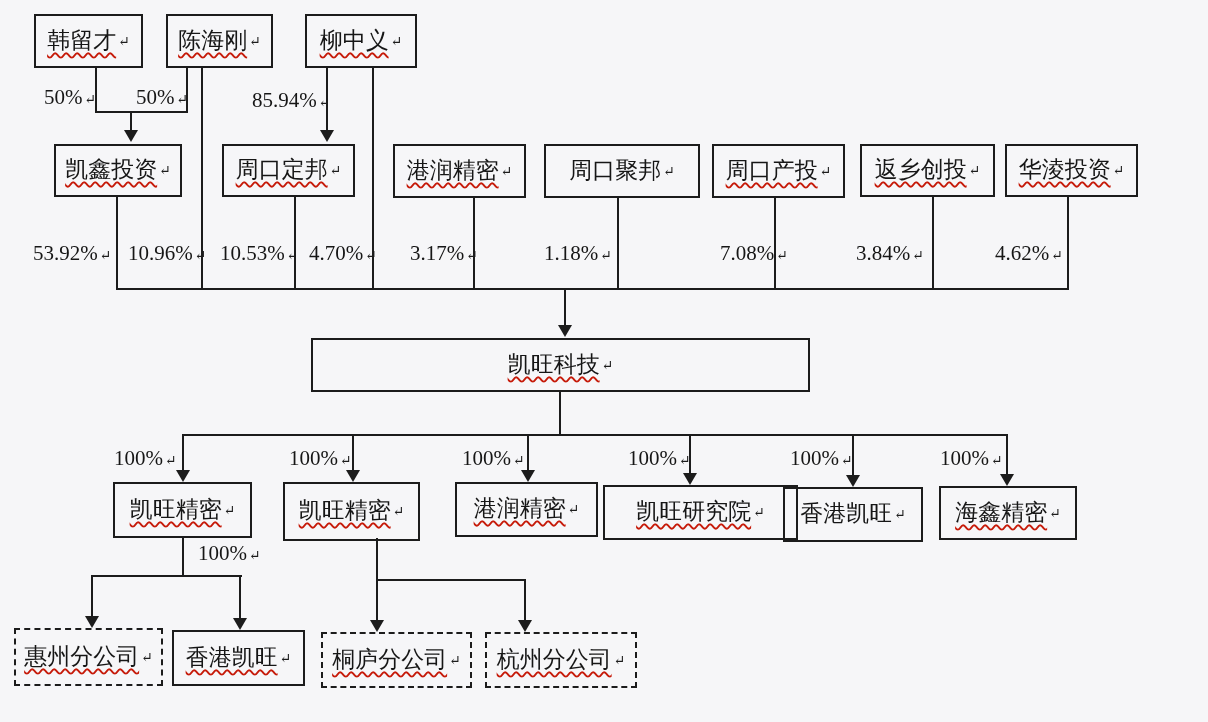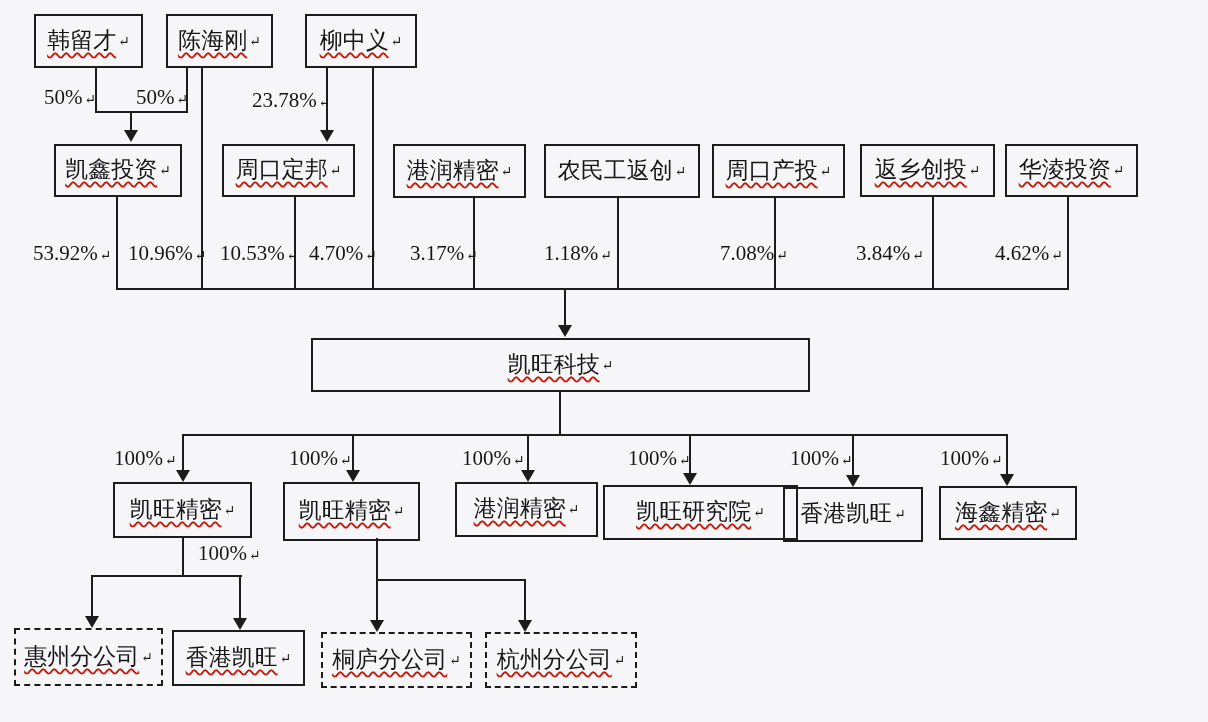--- a/index.html
+++ b/index.html
@@ -78,36 +78,36 @@
   <div class="ah" style="left:124px;top:130px"></div>
 
   <div class="v" style="left:326px;top:68px;height:62px"></div>
   <div class="ah" style="left:320px;top:130px"></div>
 
   <div class="v" style="left:201px;top:68px;height:220px"></div>
   <div class="v" style="left:372px;top:68px;height:220px"></div>
 
   <div class="pct" style="left:44px;top:87px"><span>50%</span><span class="ret">↵</span></div>
   <div class="pct" style="left:136px;top:87px"><span>50%</span><span class="ret">↵</span></div>
-  <div class="pct" style="left:252px;top:90px"><span>23.78%</span><span class="ret">↵</span></div>
+  <div class="pct" style="left:252px;top:90px"><span>85.94%</span><span class="ret">↵</span></div>
 
   <div class="box" style="left:54px;top:144px;width:128px;height:53px">
     <span class="lbl wavy">凯鑫投资</span>
       <span class="ret">↵</span>
   </div>
   <div class="box" style="left:222px;top:144px;width:133px;height:53px">
     <span class="lbl wavy">周口定邦</span>
       <span class="ret">↵</span>
   </div>
   <div class="box" style="left:393px;top:144px;width:133px;height:54px">
     <span class="lbl wavy">港润精密</span>
       <span class="ret">↵</span>
   </div>
   <div class="box" style="left:544px;top:144px;width:156px;height:54px">
-    <span class="lbl">农民工返创</span>
+    <span class="lbl">周口聚邦</span>
       <span class="ret">↵</span>
   </div>
   <div class="box" style="left:712px;top:144px;width:133px;height:54px">
     <span class="lbl wavy">周口产投</span>
       <span class="ret">↵</span>
   </div>
   <div class="box" style="left:860px;top:144px;width:135px;height:53px">
     <span class="lbl wavy">返乡创投</span>
       <span class="ret">↵</span>
   </div>

